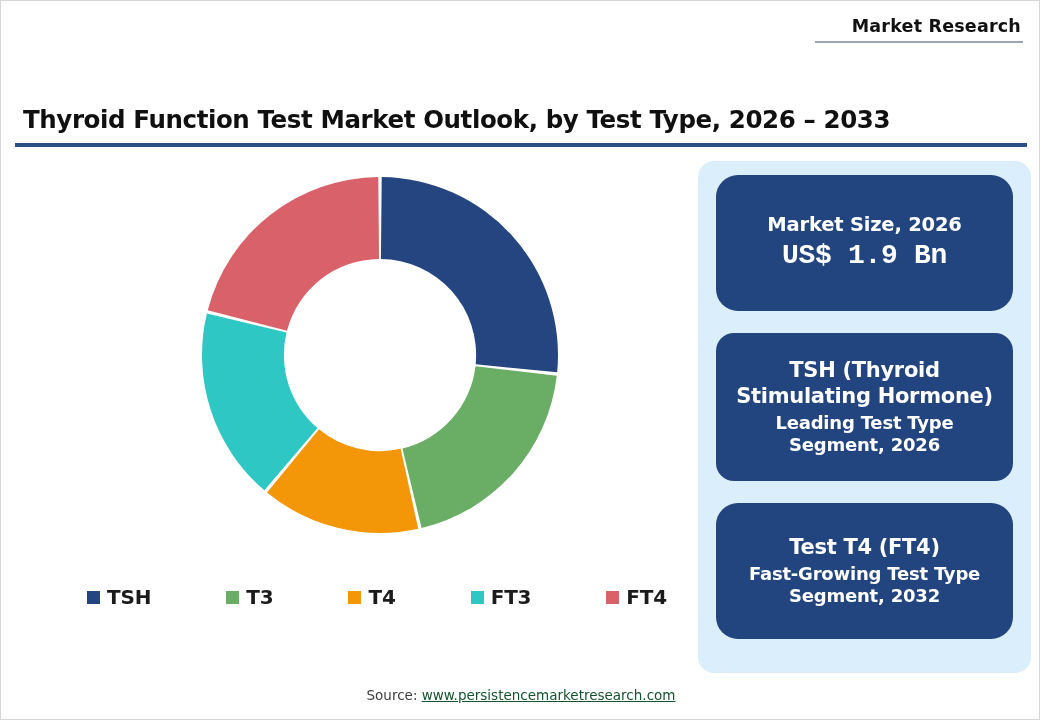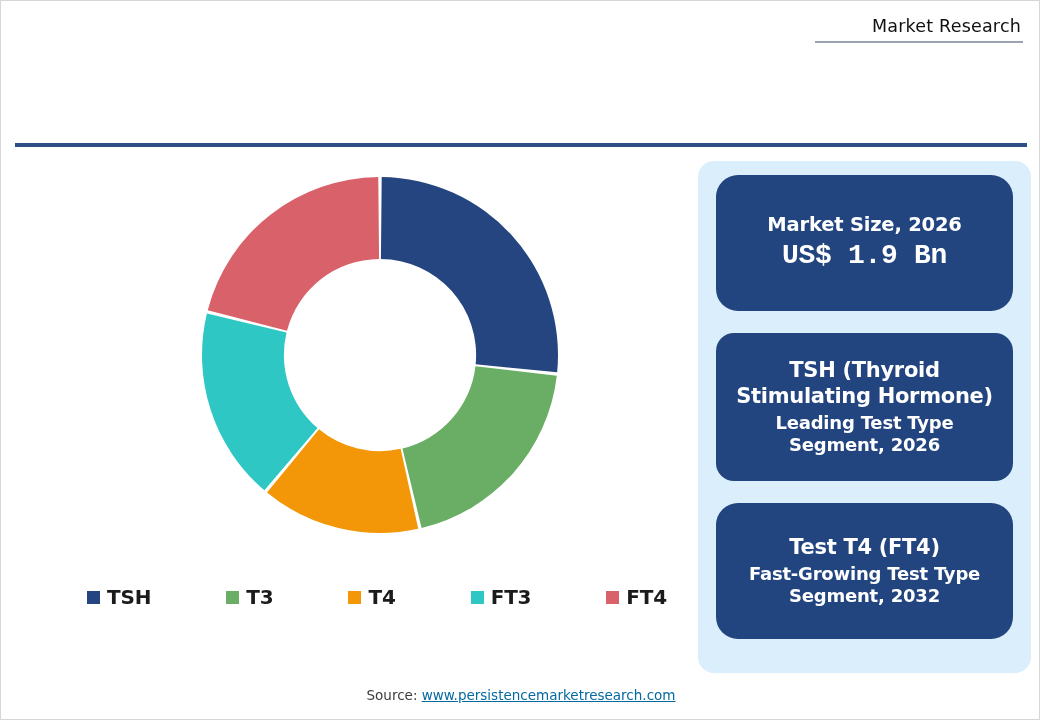--- a/index.html
+++ b/index.html
@@ -47,21 +47,21 @@
     color: #e8232a;
     font-size: 16px;
     line-height: 11px;
     text-align: center;
   }
   .logo-sub {
     display: block;
     margin-top: 3px;
     margin-right: 2px;
     font-family: "DejaVu Sans", sans-serif;
-    font-weight: normal;
+    font-weight: bold;
     font-size: 17.5px;
     letter-spacing: 0.2px;
     color: #111111;
   }
   .logo-rule {
     margin-top: 5px;
     margin-left: auto;
     width: 208px;
     height: 2px;
     background: #9aa3b0;
@@ -206,33 +206,34 @@
     position: absolute;
     left: 0;
     top: 686px;
     width: 1040px;
     text-align: center;
     font-family: "DejaVu Sans", sans-serif;
     font-size: 13.5px;
     color: #3c3c3c;
   }
   .footer a {
-    color: #0369a1;
+    color: #14532d;
   }
 </style>
 </head>
 <body>
 
 <div id="page">
 
   <div class="logo-block">
     <span class="logo-sub">Market Research</span>
     <div class="logo-rule"></div>
   </div>
 
+  <div class="title">Thyroid Function Test Market Outlook, by Test Type, 2026 – 2033</div>
   <div class="title-rule"></div>
 
   <div class="chart-area">
     <div class="donut-wrap">
       <svg viewBox="0 0 380 380" xmlns="http://www.w3.org/2000/svg">
         <g id="donut-slices">
             <path d="M 191.70865109630722 12.008200999509285 A 178 178 0 0 1 367.1595476960027 207.2769980074014 L 285.66615575584143 199.32957892399676 A 96.12 96.12 0 0 0 190.92267159200588 93.88442853973501 Z" fill="#24457f"></path>
             <path d="M 366.79522516474066 210.67482427854335 A 178 178 0 0 1 231.58348261415708 363.0745907800394 L 212.45508061164483 283.46027902122125 A 96.12 96.12 0 0 0 285.46942158895996 201.1644051104134 Z" fill="#6aae66"></path>
             <path d="M 228.25322979502175 363.840991743171 A 178 178 0 0 1 76.99396396465823 327.526854903248 L 128.97674054091544 264.26450164775395 A 96.12 96.12 0 0 0 210.65674408931176 283.8741355413124 Z" fill="#f39708"></path>
             <path d="M 74.37462573186491 325.3320835033352 A 178 178 0 0 1 16.91090439084101 148.4769343472399 L 96.53188837105415 167.57754454750955 A 96.12 96.12 0 0 0 127.56229789520705 263.079325091801 Z" fill="#2ec7c4"></path>

